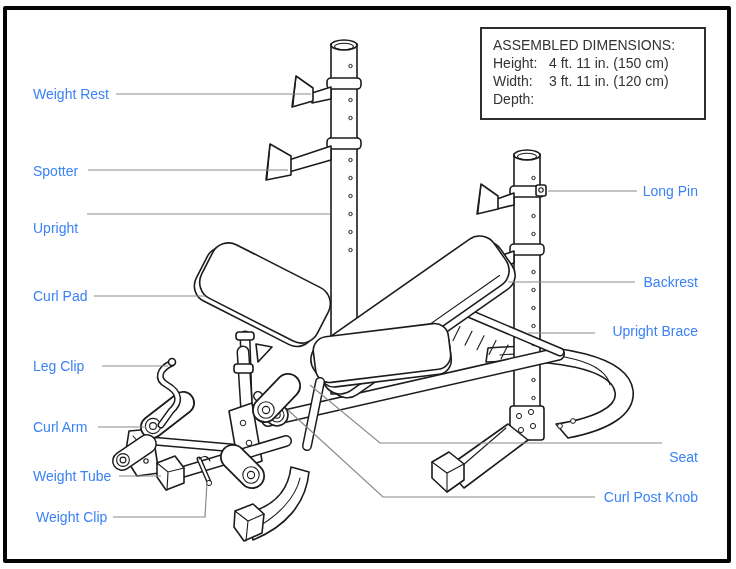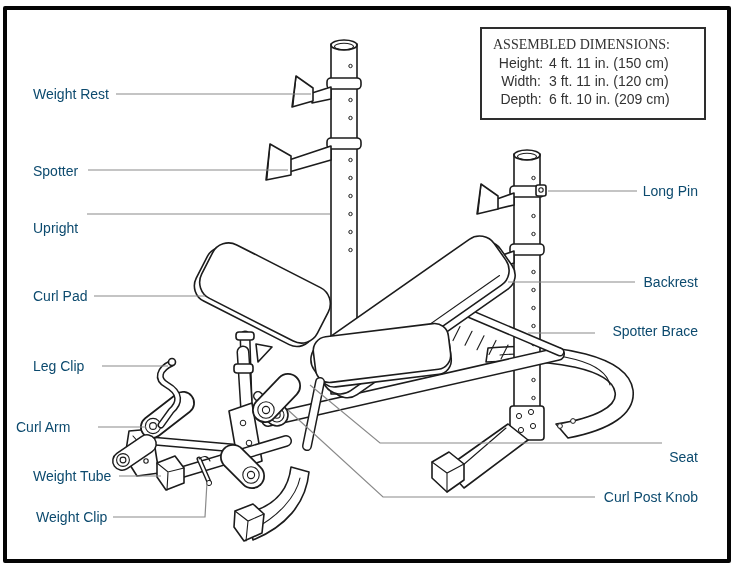--- a/index.html
+++ b/index.html
@@ -15,32 +15,32 @@
     pointer-events:none;z-index:6;
   }
   svg.diagram{position:absolute;left:0;top:0;z-index:1;}
   .o{fill:#ffffff;stroke:#1c1c1c;stroke-width:1.6;stroke-linejoin:round;}
   .k{stroke:#1c1c1c;stroke-linecap:round;fill:none;}
   .w{stroke:#ffffff;stroke-linecap:round;fill:none;}
   .t{stroke:#1c1c1c;stroke-width:1.1;fill:none;stroke-linecap:round;}
   .hole{fill:#ffffff;stroke:#1c1c1c;stroke-width:1;}
   .leader{stroke:#8a8a8a;stroke-width:1.2;fill:none;}
   .part-label{
-    position:absolute;font-size:14px;line-height:18px;color:#0c4a6e;
+    position:absolute;font-size:14px;line-height:18px;color:#3b82f6;
     white-space:nowrap;z-index:3;
   }
   .part-label.right{text-align:center;}
   .dims-box{
     position:absolute;left:480px;top:27px;width:226px;height:93px;
     border:2px solid #2e2e2e;background:#ffffff;z-index:4;
     box-sizing:border-box;padding:7px 0 0 11px;
     font-size:14px;line-height:18px;color:#333333;
   }
-  .dims-title{margin-bottom:0px;font-family:Liberation Serif, serif;}
-  .dims-row{display:flex;text-align:center;}
+  .dims-title{margin-bottom:0px;}
+  .dims-row{display:flex;}
   .dims-label{width:56px;flex:0 0 56px;}
 </style>
 </head>
 <body>
 
 <div class="outer-frame"></div>
 
 <svg class="diagram" width="736" height="569" viewBox="0 0 736 569">
 
   <g>
@@ -256,36 +256,35 @@
     <path class="leader" d="M310,385 L380,443 H662"></path>
     <path class="leader" d="M288,410 L383,497 H595"></path>
   </g>
 </svg>
 
 <div class="part-label" style="left:33px;top:85px">Weight Rest</div>
 <div class="part-label" style="left:33px;top:162px">Spotter</div>
 <div class="part-label" style="left:33px;top:219px">Upright</div>
 <div class="part-label" style="left:33px;top:287px">Curl Pad</div>
 <div class="part-label" style="left:33px;top:357px">Leg Clip</div>
-<div class="part-label" style="left:16px;top:418px">Curl Arm</div>
+<div class="part-label" style="left:33px;top:418px">Curl Arm</div>
 <div class="part-label" style="left:33px;top:467px">Weight Tube</div>
 <div class="part-label" style="left:36px;top:508px">Weight Clip</div>
 <div class="part-label right" style="right:38px;top:182px">Long Pin</div>
 <div class="part-label right" style="right:38px;top:273px">Backrest</div>
-<div class="part-label right" style="right:38px;top:322px">Spotter Brace</div>
+<div class="part-label right" style="right:38px;top:322px">Upright Brace</div>
 <div class="part-label right" style="right:38px;top:448px">Seat</div>
 <div class="part-label right" style="right:38px;top:488px">Curl Post Knob</div>
 
 <div class="dims-box">
   <div class="dims-title">ASSEMBLED DIMENSIONS:</div>
   <div class="dims-row">
     <span class="dims-label">Height:</span>
     <span class="dims-value">4 ft. 11 in. (150 cm)</span>
   </div>
   <div class="dims-row">
     <span class="dims-label">Width:</span>
     <span class="dims-value">3 ft. 11 in. (120 cm)</span>
   </div>
   <div class="dims-row">
     <span class="dims-label">Depth:</span>
-    <span class="dims-value">6 ft. 10 in. (209 cm)</span>
   </div>
 </div>
 
 </body></html>

